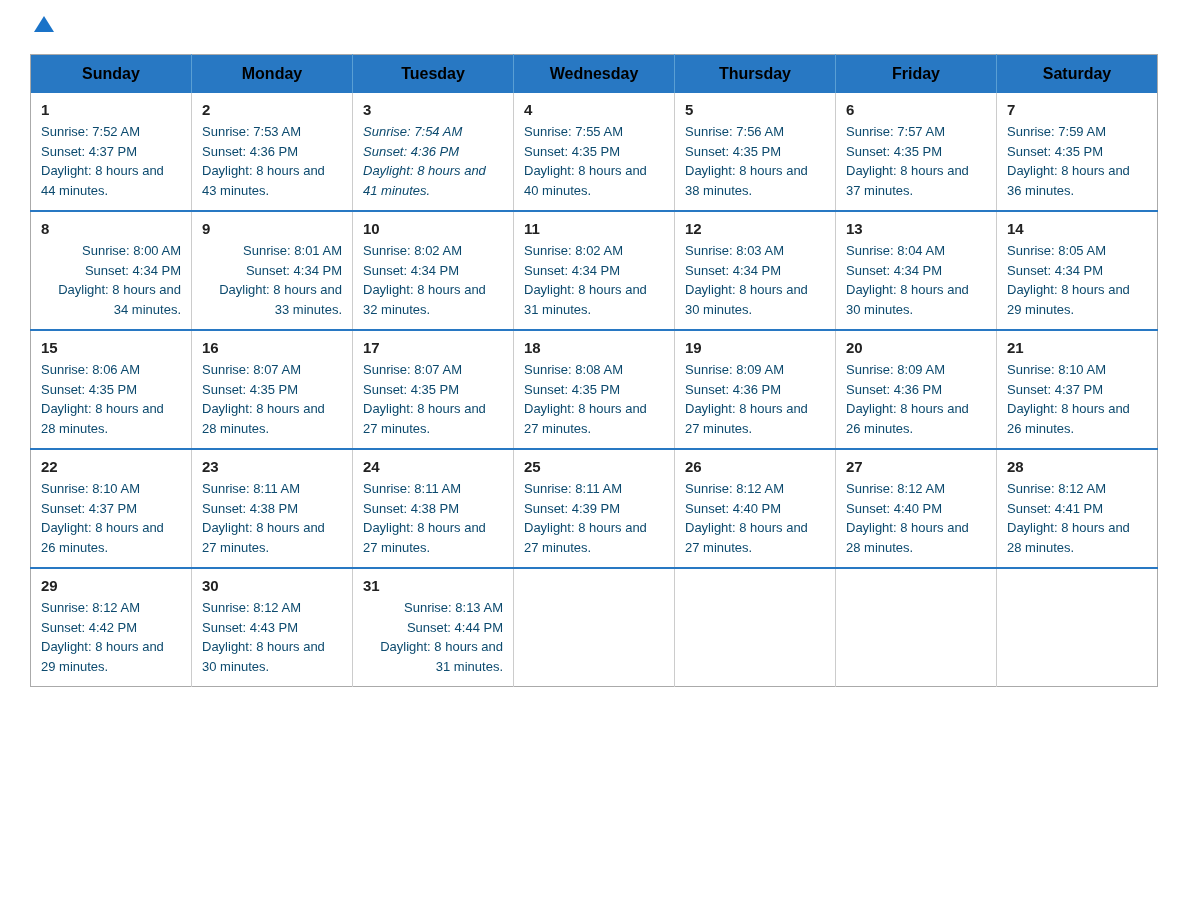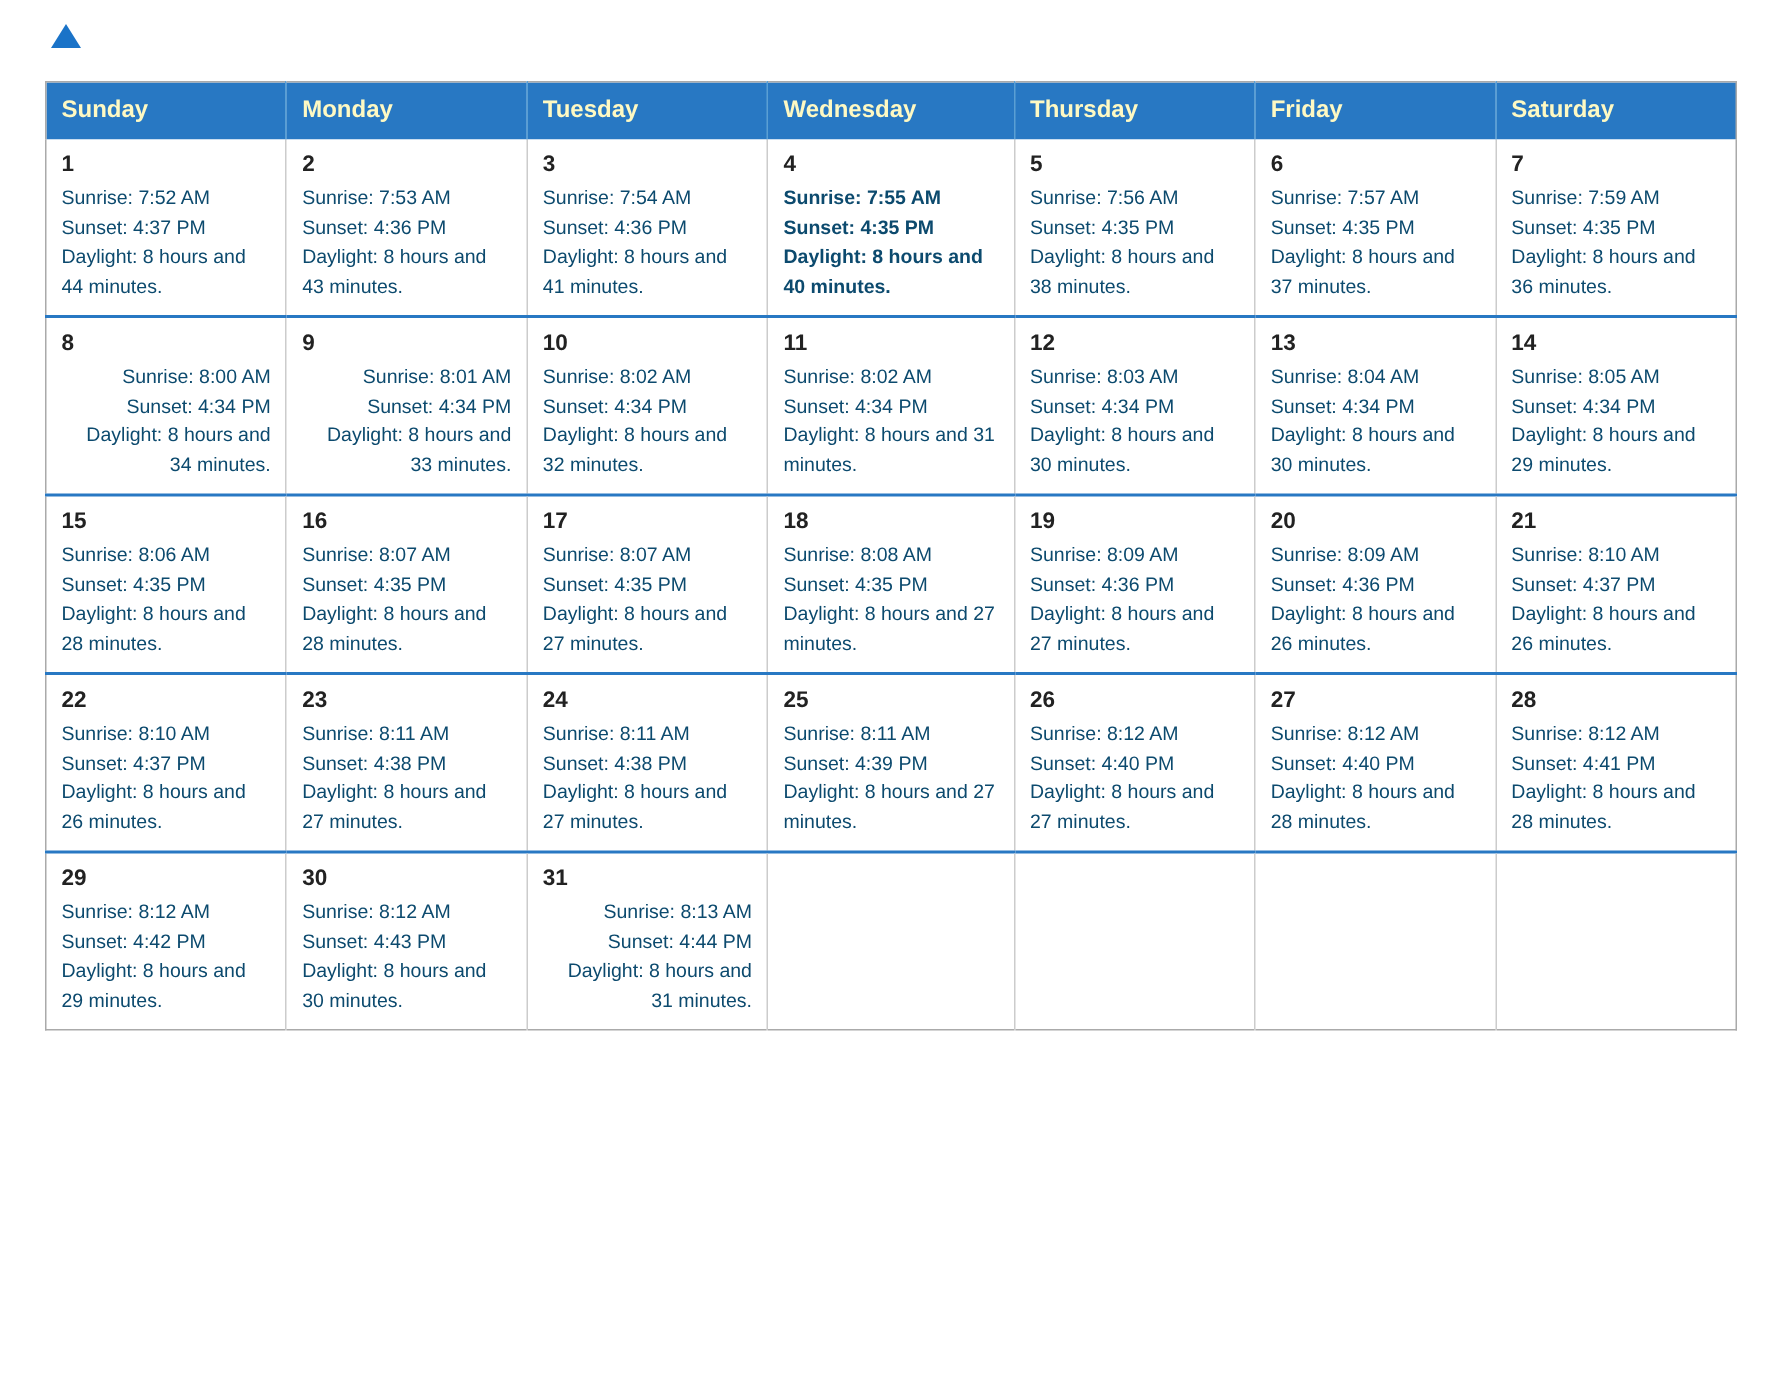--- a/index.html
+++ b/index.html
@@ -66,25 +66,25 @@
       color: #444;
       margin-top: 4px;
     }
     .calendar-table {
       width: 100%;
       border-collapse: collapse;
       border: 1px solid #aaa;
     }
     .calendar-table thead tr th {
       background-color: #2878c3;
-      color: #fef9c3;
+      color: #000000;
       font-size: 16px;
       font-weight: bold;
       padding: 10px 10px;
-      text-align: left;
+      text-align: center;
       border-right: 1px solid #5a9fd4;
     }
     .calendar-table thead tr th:last-child {
       border-right: none;
     }
     .calendar-table tbody tr td {
       vertical-align: top;
       padding: 8px 10px 10px 10px;
       border-right: 1px solid #ccc;
       border-bottom: 2px solid #2878c3;
@@ -153,27 +153,27 @@
 Daylight: 8 hours and 44 minutes.</div>
         </td>
         <td>
           <span class="day-number">2</span>
           <div class="day-info" style="white-space: pre-line;">Sunrise: 7:53 AM
 Sunset: 4:36 PM
 Daylight: 8 hours and 43 minutes.</div>
         </td>
         <td>
           <span class="day-number">3</span>
-          <div class="day-info" style="white-space: pre-line;">Sunrise: 7:54 AM
+          <div class="day-info" style="white-space: pre-line; font-style: italic;">Sunrise: 7:54 AM
 Sunset: 4:36 PM
 Daylight: 8 hours and 41 minutes.</div>
         </td>
         <td>
           <span class="day-number">4</span>
-          <div class="day-info" style="white-space: pre-line; font-weight: bold;">Sunrise: 7:55 AM
+          <div class="day-info" style="white-space: pre-line;">Sunrise: 7:55 AM
 Sunset: 4:35 PM
 Daylight: 8 hours and 40 minutes.</div>
         </td>
         <td>
           <span class="day-number">5</span>
           <div class="day-info" style="white-space: pre-line;">Sunrise: 7:56 AM
 Sunset: 4:35 PM
 Daylight: 8 hours and 38 minutes.</div>
         </td>
         <td>

